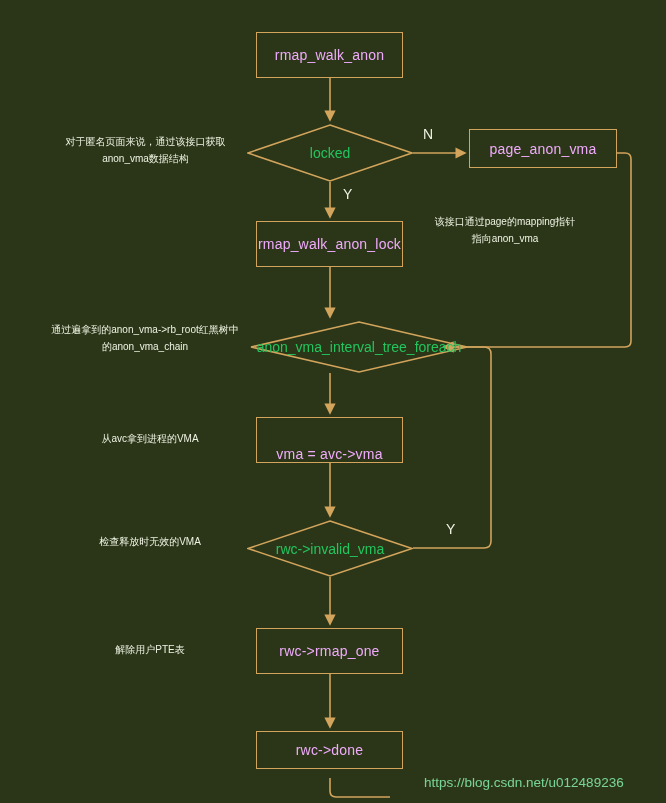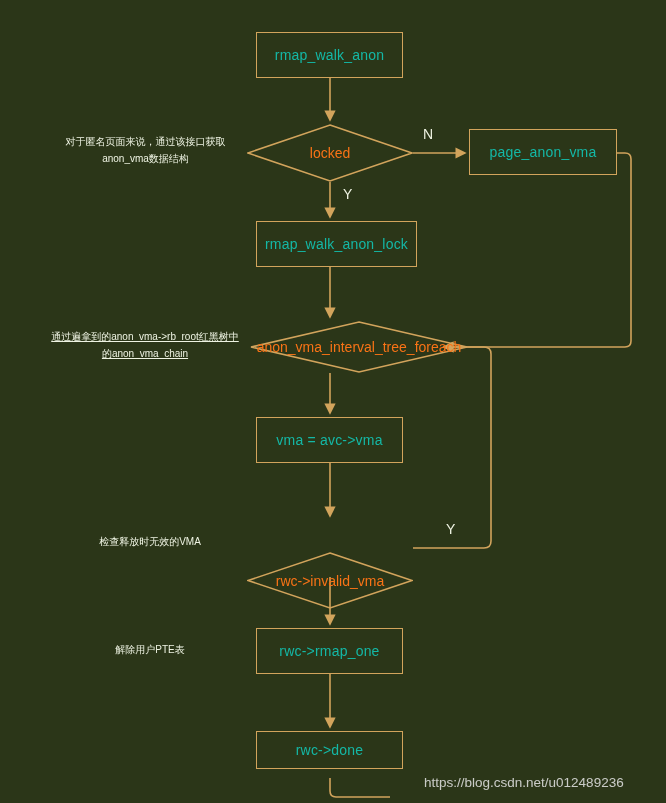--- a/index.html
+++ b/index.html
@@ -22,21 +22,21 @@
     width: 666px;
     height: 803px;
     pointer-events: none;
   }
   .node {
     position: absolute;
     box-sizing: border-box;
     display: flex;
     align-items: center;
     justify-content: center;
-    color: #14b8a6;
+    color: #f0abfc;
     font-size: 14px;
     letter-spacing: 0.2px;
     text-align: center;
     white-space: nowrap;
   }
   .node.box {
     border: 1.4px solid #d2a45c;
     background: transparent;
   }
   .diamond-wrap {
@@ -44,39 +44,39 @@
   }
   .diamond-label {
     position: absolute;
     left: 0;
     top: 0;
     width: 100%;
     height: 100%;
     display: flex;
     align-items: center;
     justify-content: center;
-    color: #f97316;
+    color: #22c55e;
     font-size: 14px;
     white-space: nowrap;
   }
   .annot {
     position: absolute;
     color: #eef3e2;
     font-size: 10px;
     line-height: 17px;
     text-align: center;
   }
   .edge-label {
     position: absolute;
     color: #eef3e2;
     font-size: 14px;
   }
   .watermark {
     position: absolute;
-    color: #e5e5e5;
+    color: #86efac;
     font-size: 13.5px;
     opacity: 0.85;
     white-space: nowrap;
   }
 </style>
 </head>
 <body>
 
 <div id="canvas">
 
@@ -116,59 +116,61 @@
     <span>rmap_walk_anon</span>
   </div>
 
   <div class="diamond-wrap" style="left:247px; top:124px; width:166px; height:58px;">
     <svg width="166" height="58" viewBox="0 0 166 58">
       <polygon points="83,1 165,29 83,57 1,29" fill="none" stroke="#d2a45c" stroke-width="1.6"></polygon>
     </svg>
     <div class="diamond-label">locked</div>
   </div>
 
-  <div class="node box" style="left:469px; top:129px; width:148px; height:46px;">
+  <div class="node box" style="left:469px; top:129px; width:148px; height:39px;">
     <span>page_anon_vma</span>
   </div>
 
-  <div class="node box" style="left:256px; top:221px; width:161px; height:46px;">
+  <div class="node box" style="left:256px; top:221px; width:147px; height:46px;">
     <span>rmap_walk_anon_lock</span>
   </div>
 
   <div class="diamond-wrap" style="left:222px; top:321px; width:218px; height:52px;margin-left:28px;">
     <svg width="218" height="52" viewBox="0 0 218 52">
       <polygon points="109,1 217,26 109,51 1,26" fill="none" stroke="#d2a45c" stroke-width="1.6"></polygon>
     </svg>
     <div class="diamond-label">anon_vma_interval_tree_foreach</div>
   </div>
 
-  <div class="node box" style="left:256px; top:417px; width:147px; height:46px;">
+  <div class="node box" style="left:256px; top:417px; width:147px; height:46px;align-items:flex-end;">
     <span>vma = avc-&gt;vma</span>
   </div>
 
-  <div class="diamond-wrap" style="left:247px; top:552px; width:166px; height:57px;">
+  <div class="diamond-wrap" style="left:247px; top:520px; width:166px; height:57px;">
     <svg width="166" height="57" viewBox="0 0 166 57">
       <polygon points="83,1 165,28.5 83,56 1,28.5" fill="none" stroke="#d2a45c" stroke-width="1.6"></polygon>
     </svg>
     <div class="diamond-label">rwc-&gt;invalid_vma</div>
   </div>
 
   <div class="node box" style="left:256px; top:628px; width:147px; height:46px;text-align:center;">
     <span>rwc-&gt;rmap_one</span>
   </div>
 
   <div class="node box" style="left:256px; top:731px; width:147px; height:38px;">
     <span>rwc-&gt;done</span>
   </div>
 
   <div class="annot" style="left:48px; top:133px; width:195px;">对于匿名页面来说，通过该接口获取anon_vma数据结构</div>
 
+  <div class="annot" style="left:430px; top:213px; width:150px;">该接口通过page的mapping指针指向anon_vma</div>
 
-  <div class="annot" style="left:50px; top:328px; width:190px;text-decoration:underline;">通过遍拿到的anon_vma-&gt;rb_root红黑树中的anon_vma_chain</div>
+  <div class="annot" style="left:50px; top:321px; width:190px;">通过遍拿到的anon_vma-&gt;rb_root红黑树中的anon_vma_chain</div>
 
+  <div class="annot" style="left:55px; top:430px; width:190px;">从avc拿到进程的VMA</div>
 
   <div class="annot" style="left:55px; top:533px; width:190px;">检查释放时无效的VMA</div>
 
   <div class="annot" style="left:55px; top:641px; width:190px;">解除用户PTE表</div>
 
 
   <div class="edge-label" style="left:423px; top:126px;">N</div>
   <div class="edge-label" style="left:343px; top:186px;">Y</div>
   <div class="edge-label" style="left:446px; top:521px;">Y</div>
 

